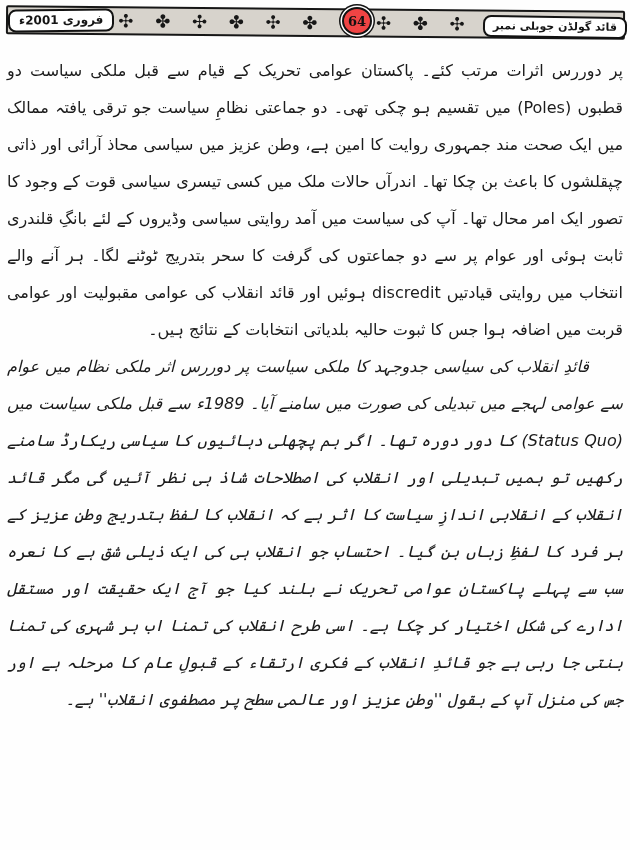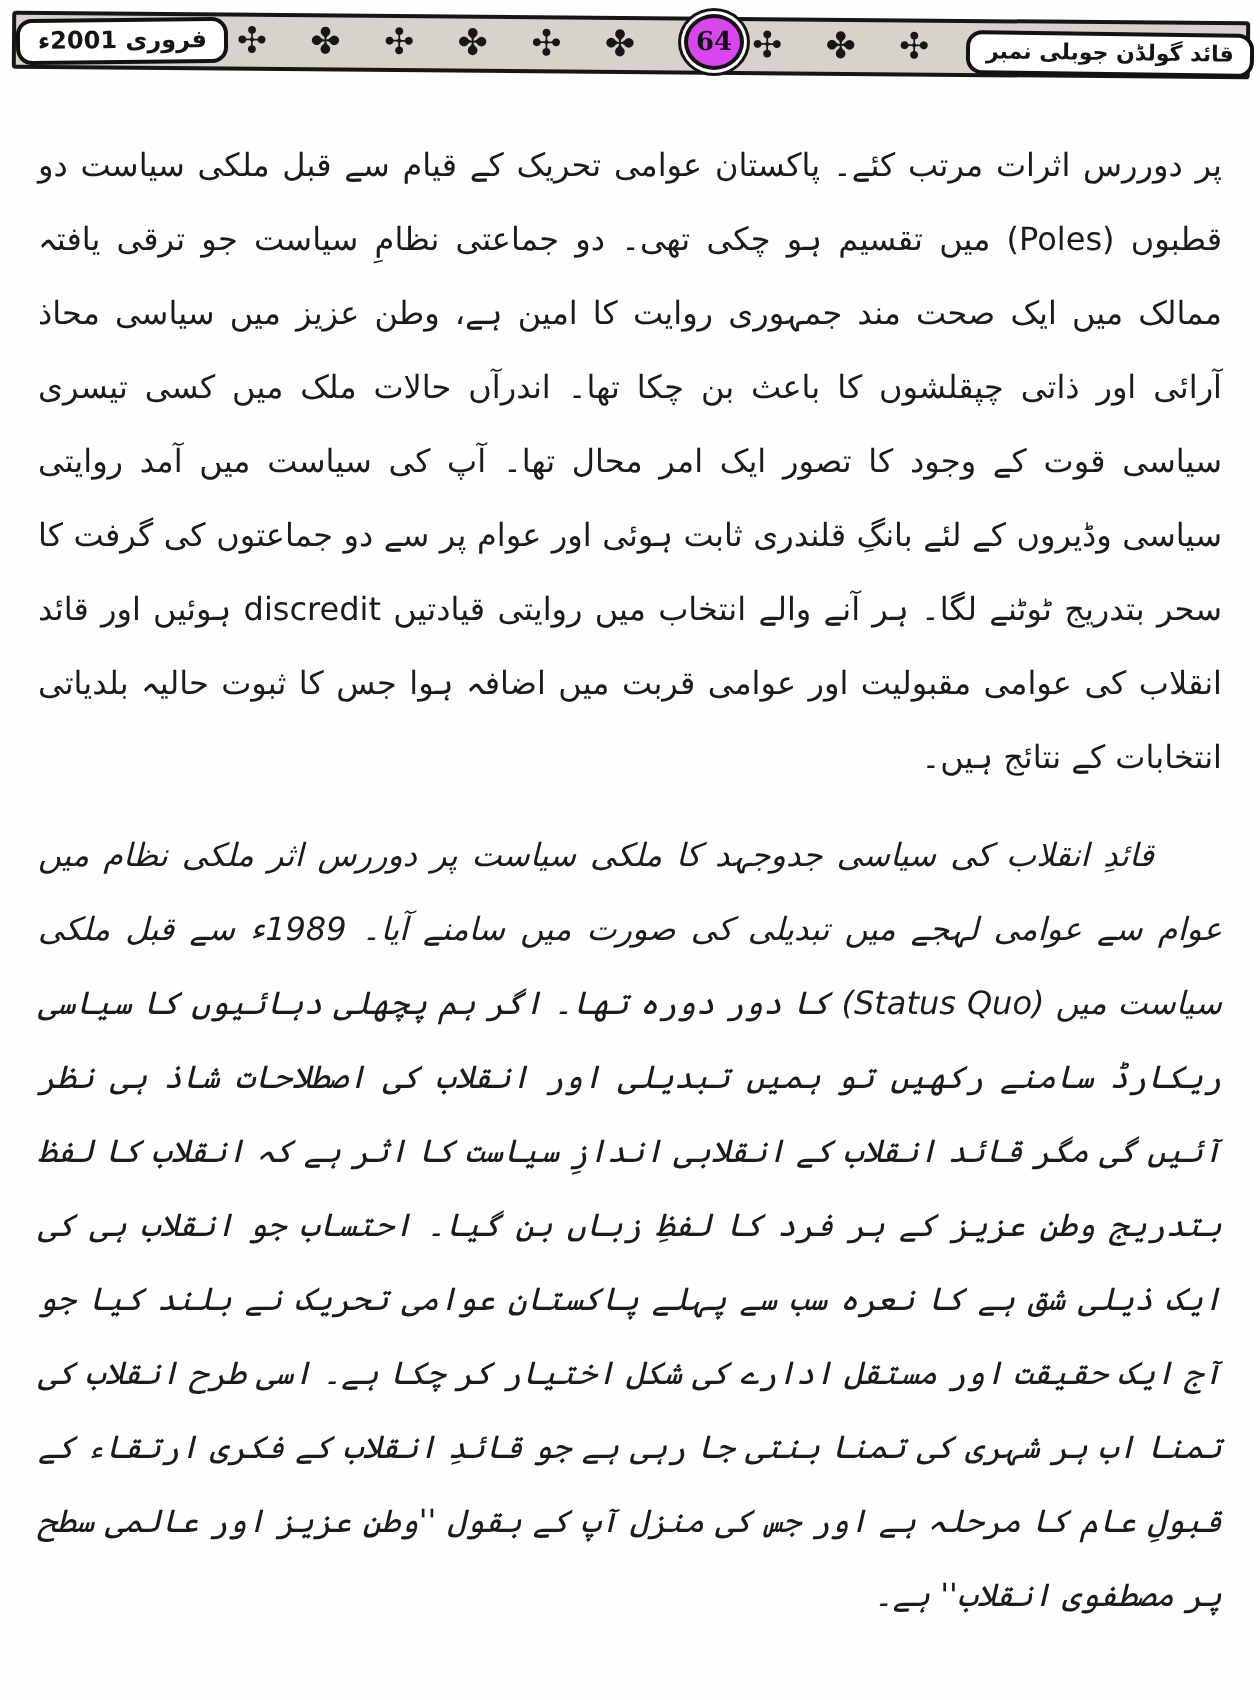--- a/index.html
+++ b/index.html
@@ -32,21 +32,21 @@
     line-height:23px;
     user-select:none;
   }
   .orn-left  { width:330px; }
   .orn-spacer{ width:38px; flex:0 0 auto; }
   .orn-right { flex:1; }
 
   .page-badge {
     position:absolute; top:3px; left:338px;
     width:26px; height:24px;
-    background:#d946ef;
+    background:#ef4444;
     border:2px solid #131313;
     border-radius:50%;
     box-shadow:0 0 0 1.5px #ffffff, 0 0 0 3px #131313;
     display:flex; align-items:center; justify-content:center;
     font-size:13px; font-weight:bold; color:#111;
     font-family:"DejaVu Serif", serif;
     z-index:4;
   }
 
   .date-box {
@@ -76,21 +76,21 @@
 
   
   .content {
     position:absolute; top:52px; left:7px; right:7px;
     direction:rtl;
     text-align:justify;
     font-size:16px;
     line-height:37px;
     color:#1b1b1b;
   }
-  .content p { margin:12px; padding:0; }
+  .content p { margin:0; padding:0; }
   .content p.indented { text-indent:34px;font-style:italic; }
 </style>
 </head>
 <body>
 
 <div class="page">
 
   <div class="header-wrap">
 
     <div class="band">

